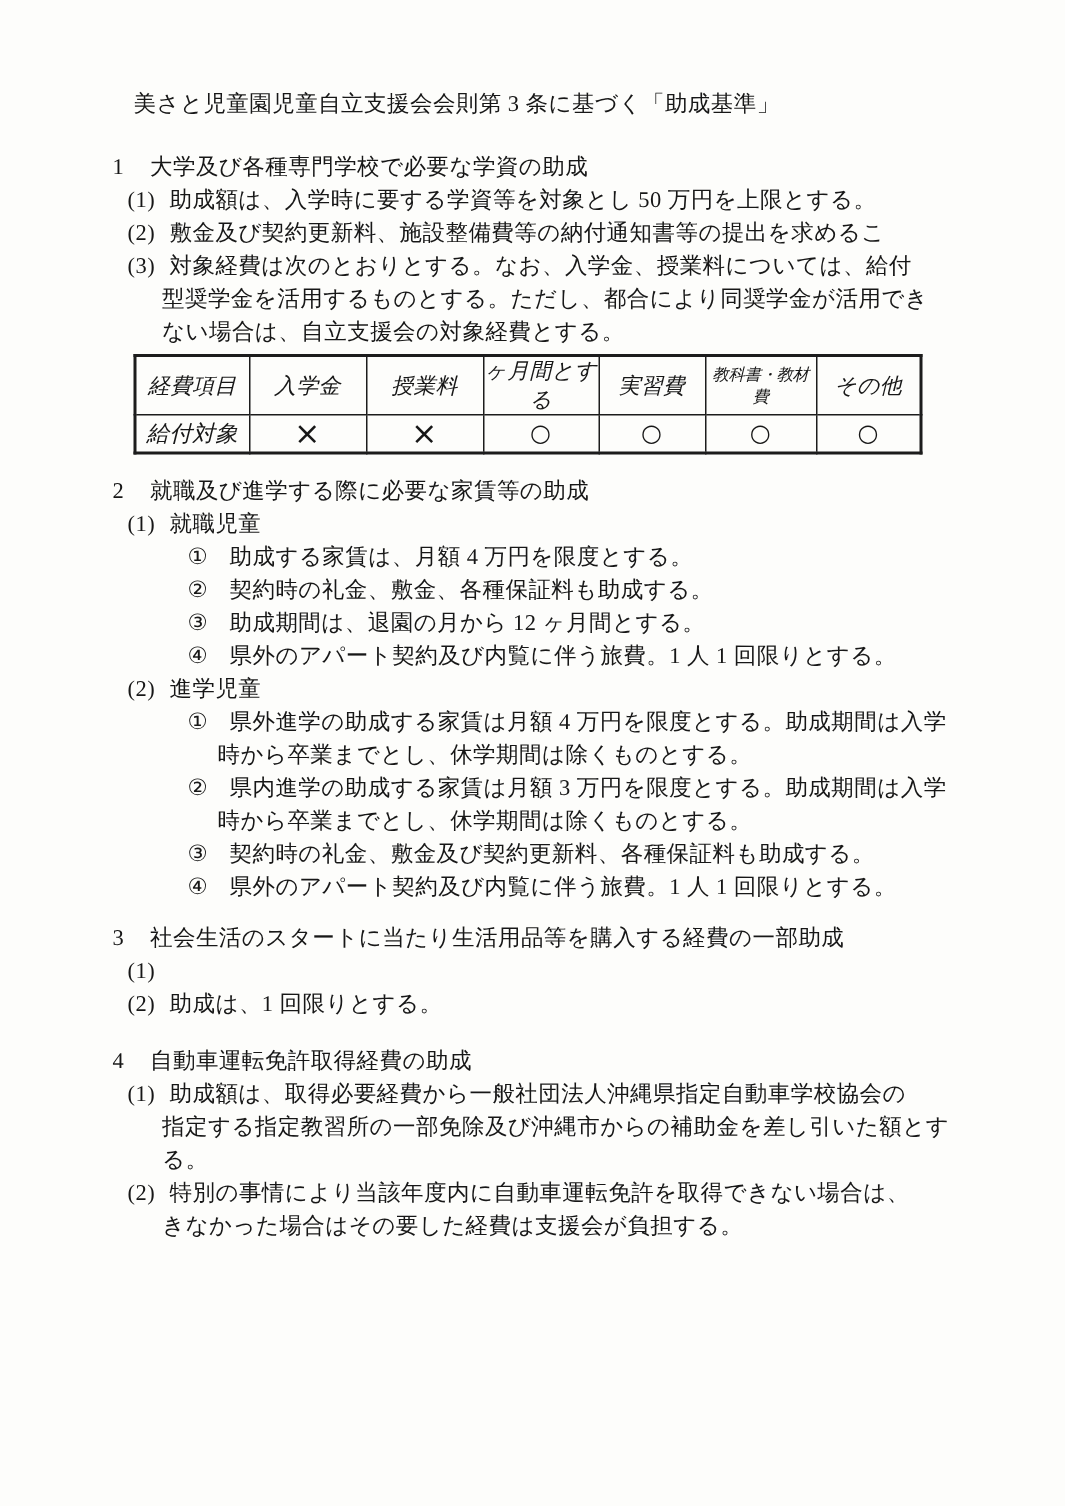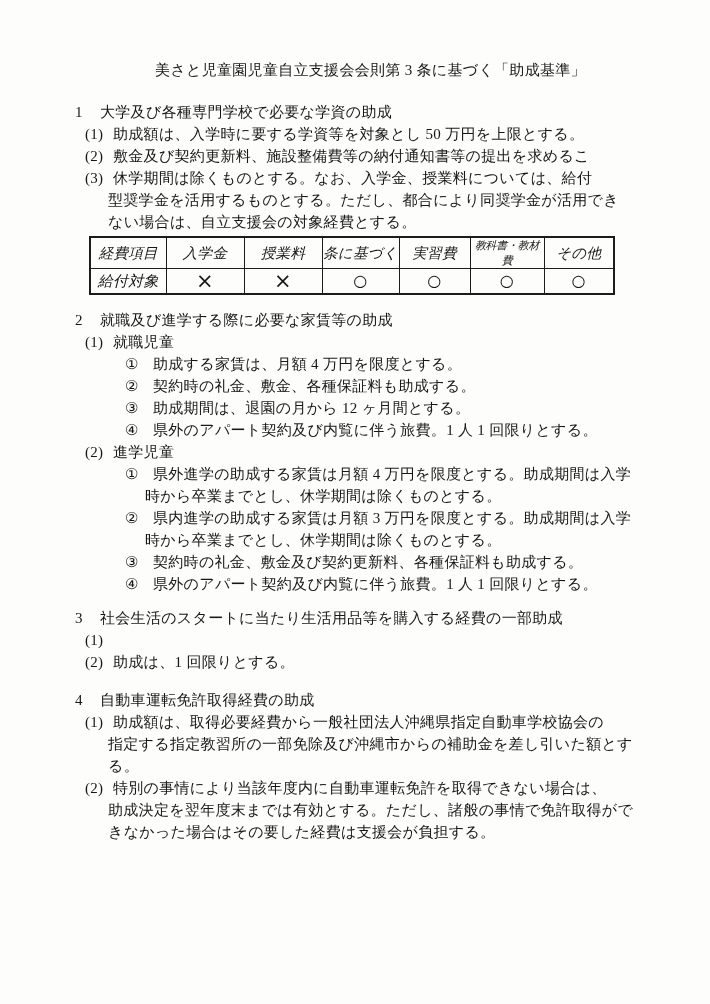--- a/index.html
+++ b/index.html
@@ -16,21 +16,20 @@
     color: #171717;
     font-family: "Liberation Serif", "DejaVu Serif", serif;
     font-size: 15px;
     letter-spacing: 0.3px;
     box-sizing: border-box;
     padding: 59px 58px 0 75px;
     overflow: hidden;
   }
   .title {
     line-height: 22px;
-    text-align: center;
     padding-left: 14px;
     margin-bottom: 20px;
     white-space: nowrap;
   }
   .line {
     display: flex;
     line-height: 22px;
     white-space: nowrap;
   }
   .sec-head .num { width: 25px; flex: none; }
@@ -96,41 +95,41 @@
     <div class="line item1">
       <span class="lbl">(1)</span>
       <span class="txt">助成額は、入学時に要する学資等を対象とし 50 万円を上限とする。</span>
     </div>
     <div class="line item1">
       <span class="lbl">(2)</span>
       <span class="txt">敷金及び契約更新料、施設整備費等の納付通知書等の提出を求めるこ</span>
     </div>
     <div class="line item1">
       <span class="lbl">(3)</span>
-      <span class="txt">休学期間は除くものとする。なお、入学金、授業料については、給付</span>
+      <span class="txt">対象経費は次のとおりとする。なお、入学金、授業料については、給付</span>
     </div>
     <div class="line cont1">型奨学金を活用するものとする。ただし、都合により同奨学金が活用でき</div>
     <div class="line cont1">ない場合は、自立支援会の対象経費とする。</div>
 
     <table class="ctable">
       <colgroup>
         <col class="c0">
           <col class="c1">
           <col class="c2">
           <col class="c3">
           <col class="c4">
           <col class="c5">
           <col class="c6">
       </colgroup>
       <tbody>
         <tr>
           <th>経費項目</th>
           <th>入学金</th>
           <th>授業料</th>
-          <th>条に基づく</th>
+          <th>ヶ月間とする</th>
           <th>実習費</th>
           <th class="small">教科書・教材費</th>
           <th>その他</th>
         </tr>
         <tr>
           <td>給付対象</td>
           <td class="mark-x">×</td>
           <td class="mark-x">×</td>
           <td class="mark-o">○</td>
           <td class="mark-o">○</td>
@@ -212,17 +211,16 @@
     <div class="line item1">
       <span class="lbl">(1)</span>
       <span class="txt">助成額は、取得必要経費から一般社団法人沖縄県指定自動車学校協会の</span>
     </div>
     <div class="line cont1">指定する指定教習所の一部免除及び沖縄市からの補助金を差し引いた額とす</div>
     <div class="line cont1">る。</div>
     <div class="line item1">
       <span class="lbl">(2)</span>
       <span class="txt">特別の事情により当該年度内に自動車運転免許を取得できない場合は、</span>
     </div>
-    <div class="line cont1">助成決定を翌年度末までは有効とする。ただし、諸般の事情で免許取得がで</div>
     <div class="line cont1">きなかった場合はその要した経費は支援会が負担する。</div>
   </section>
 
 </div>
 
 </body></html>

